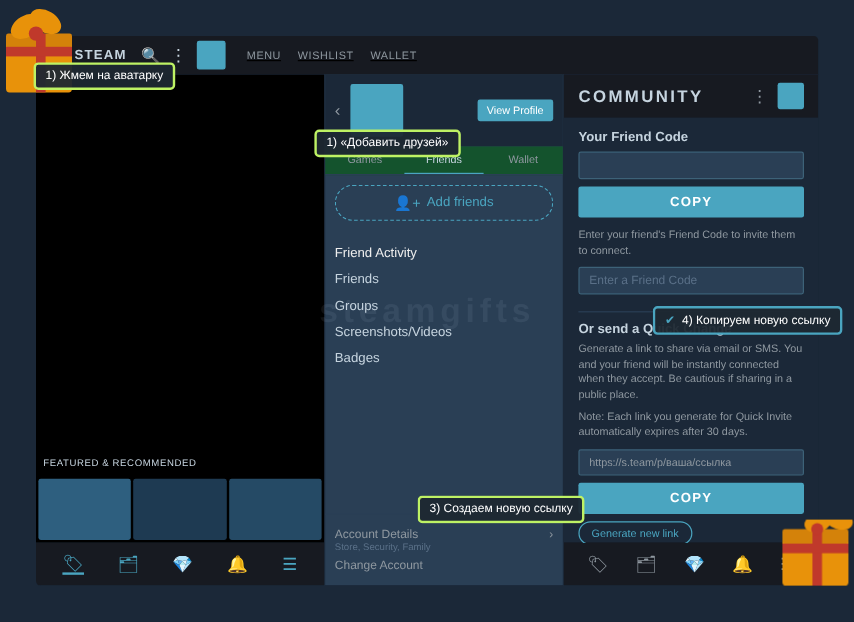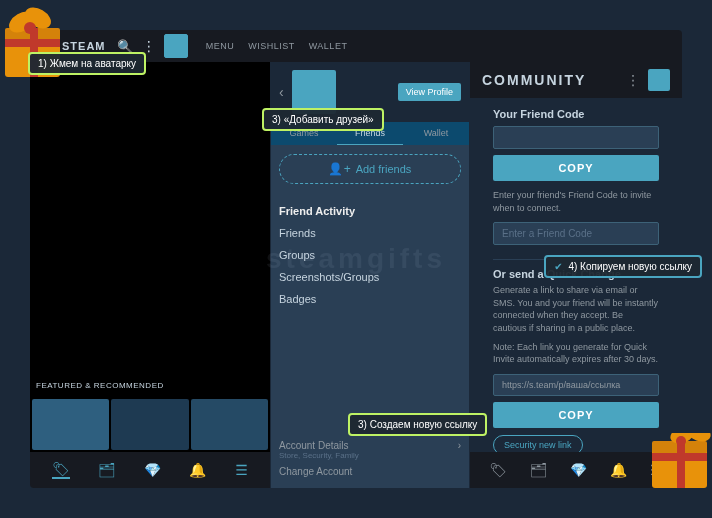--- a/index.html
+++ b/index.html
@@ -67,20 +67,21 @@
       width: 24px; height: 24px;
       background: #4aa5c0;
       border-radius: 2px;
       border: 1px solid #4aa5c0;
     }
     .nav-tabs {
       display: flex;
       align-items: center;
       gap: 2px;
       margin-left: 4px;
+      text-decoration: underline;
     }
     .nav-tab {
       color: #8f98a0;
       font-size: 9px;
       padding: 2px 6px;
       cursor: pointer;
       text-transform: uppercase;
       letter-spacing: 0.5px;
     }
 
@@ -218,21 +219,21 @@
       border-radius: 2px;
       padding: 4px 8px;
       font-size: 9px;
       cursor: pointer;
       margin-left: auto;
     }
 
     .profile-nav {
       display: flex;
       gap: 0;
-      background: #0c4a6e;
+      background: #14532d;
       border-bottom: 1px solid #2a3f55;
     }
     .profile-nav-item {
       flex: 1;
       text-align: center;
       padding: 6px 2px;
       color: #8f98a0;
       font-size: 9px;
       cursor: pointer;
     }
@@ -319,21 +320,21 @@
       cursor: pointer;
     }
     .community-avatar {
       width: 22px; height: 22px;
       background: #4aa5c0;
       border-radius: 2px;
     }
 
     .add-friends-content {
       flex: 1;
-      padding: 10px 23px;
+      padding: 10px 12px;
       overflow-y: auto;
     }
 
     .section-title {
       color: #c6d4df;
       font-size: 11px;
       font-weight: 600;
       margin-bottom: 6px;
     }
 
@@ -506,24 +507,24 @@
         <span class="profile-nav-item active">Friends</span>
         <span class="profile-nav-item">Wallet</span>
       </div>
 
       <button class="add-friends-btn">
         <span style="font-size:12px;">👤+</span>
         <span>Add friends</span>
       </button>
 
       <div class="my-content-section">
-        <div class="content-item" style="font-weight:700;color:#eee;">Friend Activity</div>
+        <div class="content-item" style="font-weight:400;color:#eee;">Friend Activity</div>
         <div class="content-item">Friends</div>
         <div class="content-item">Groups</div>
-        <div class="content-item">Screenshots/Groups</div>
+        <div class="content-item">Screenshots/Videos</div>
         <div class="content-item">Badges</div>
       </div>
 
       <div class="account-section">
         <div class="account-item">
           <div>
             <div style="font-size:10px;color:#8f98a0;">Account Details</div>
             <div style="font-size:8px;color:#5a7088;">Store, Security, Family</div>
           </div>
           <span style="color:#8f98a0;font-size:10px;">›</span>
@@ -538,53 +539,53 @@
       <div class="community-header">
         <span class="community-title">COMMUNITY</span>
         <span class="community-menu-icon">⋮</span>
         <div class="community-avatar"></div>
       </div>
 
       <div class="add-friends-content">
         <div class="section-title">Your Friend Code</div>
         <input class="friend-code-input" type="text" value="" placeholder="" style="">
         <button class="copy-btn">COPY</button>
-        <div class="invite-desc">Enter your friend's Friend Code to invite when to connect.</div>
+        <div class="invite-desc">Enter your friend's Friend Code to invite them to connect.</div>
         <input class="friend-code-input" type="text" placeholder="Enter a Friend Code" style="">
 
         <div class="divider"></div>
 
         <div class="quick-invite-title">Or send a Quick Change</div>
         <div class="quick-invite-desc">Generate a link to share via email or SMS. You and your friend will be instantly connected when they accept. Be cautious if sharing in a public place.</div>
         <div class="invite-desc">Note: Each link you generate for Quick Invite automatically expires after 30 days.</div>
 
         <input class="friend-code-input" type="text" style="font-size: 9px; color: rgb(143, 152, 160);" value="https://s.team/p/ваша/ссылка">
         <button class="copy-btn" style="margin-bottom:6px;">COPY</button>
-        <button class="generate-link-btn" style="align-self:flex-start;display:inline-block;">Security new link</button>
+        <button class="generate-link-btn" style="align-self:flex-start;display:inline-block;">Generate new link</button>
       </div>
 
       <div class="right-bottom-nav">
         <span style="color:#8f98a0;font-size:14px;">🏷</span>
         <span style="color:#8f98a0;font-size:14px;">🗂</span>
         <span style="color:#8f98a0;font-size:14px;">💎</span>
         <span style="color:#8f98a0;font-size:14px;">🔔</span>
         <span style="color:#8f98a0;font-size:14px;">☰</span>
       </div>
     </div>
   </div>
 </div>
 
 <div class="watermark">steamgifts</div>
 
 <div class="annotation-bubble annotation-1">
   <span>1) Жмем на аватарку</span>
 </div>
 
 <div class="annotation-bubble annotation-2" style="top:108px;left:262px;">
-  <span>3) «Добавить друзей»</span>
+  <span>1) «Добавить друзей»</span>
 </div>
 
 <div class="annotation-bubble annotation-3" style="bottom:82px;left:348px;right:auto;">
   <span>3) Создаем новую ссылку</span>
 </div>
 
 <div class="annotation-bubble annotation-4" style="top:255px;right:10px;left:auto;">
   <span style="color:#4aa5c0;margin-right:3px;">✔</span>
   <span>4) Копируем новую ссылку</span>
 </div>

